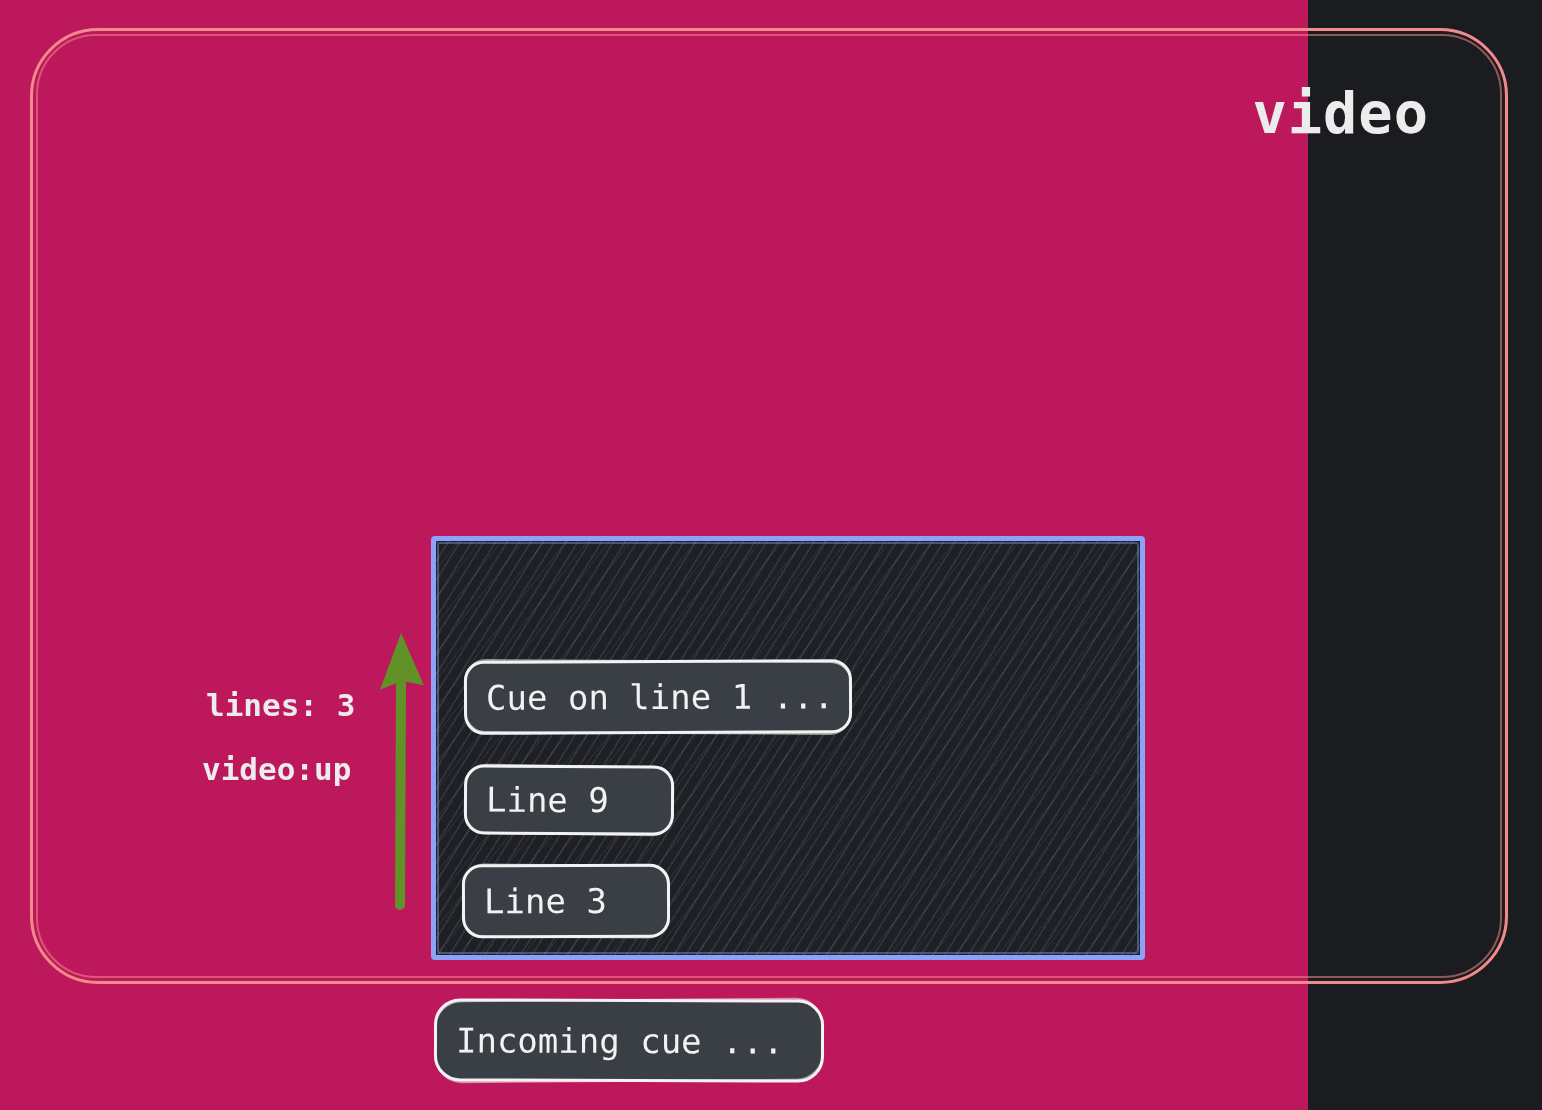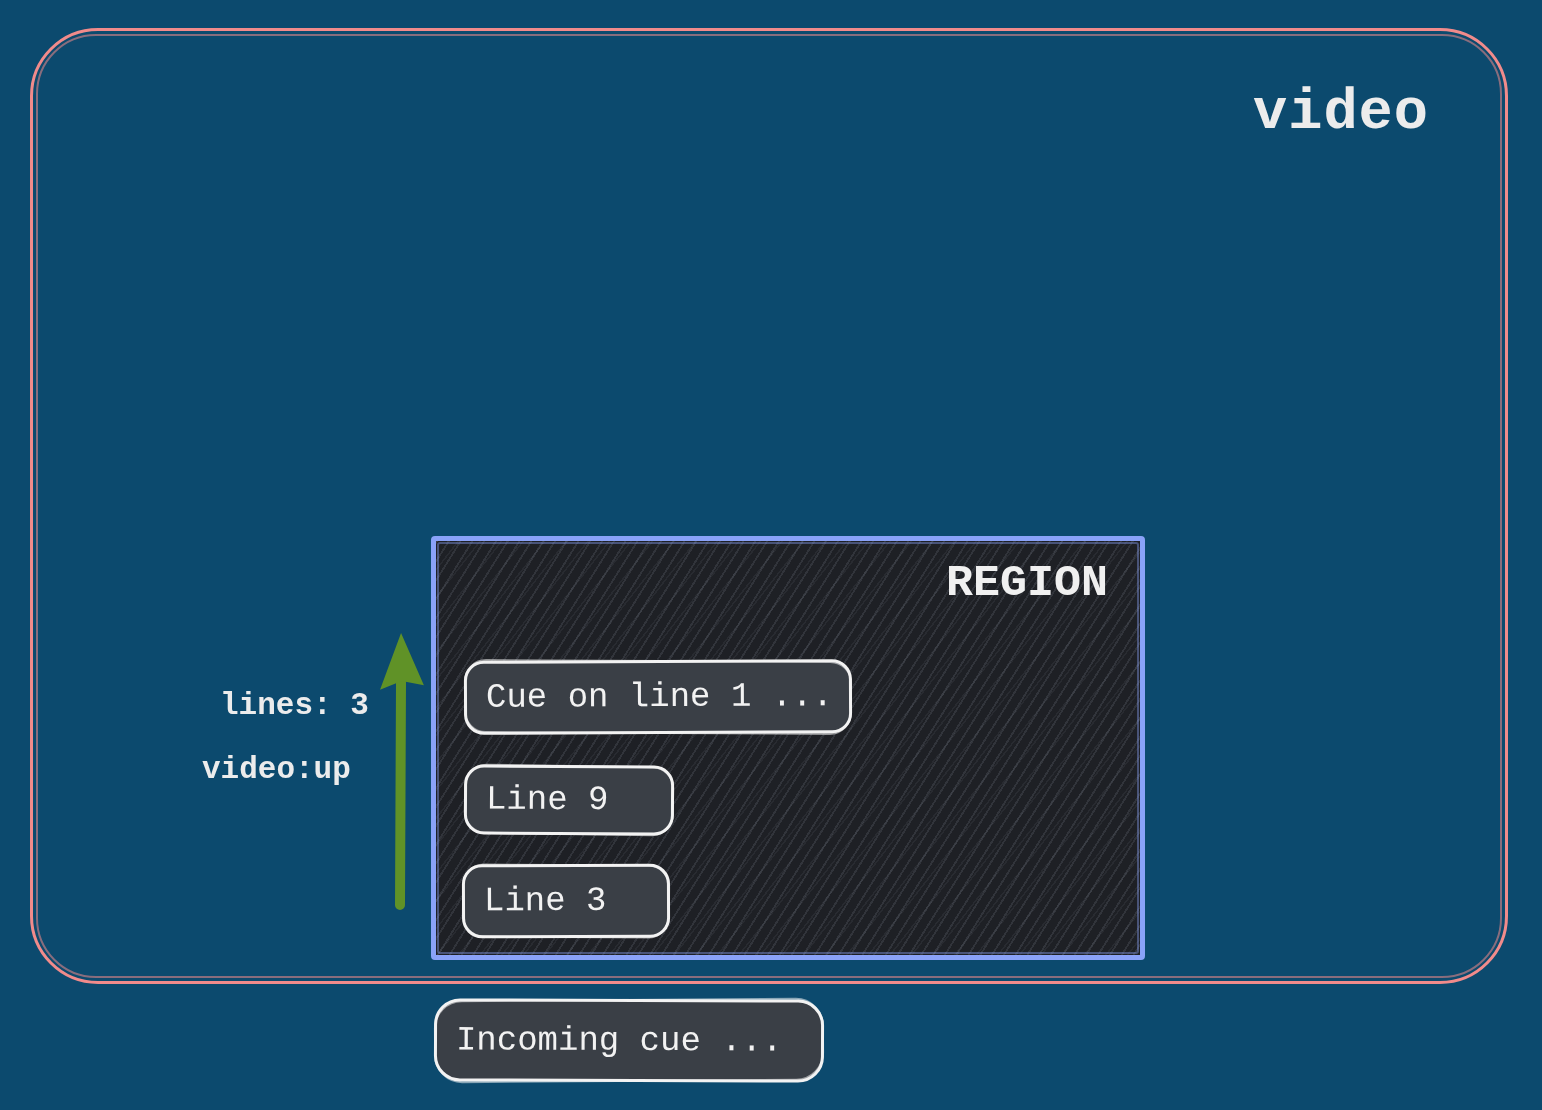--- a/index.html
+++ b/index.html
@@ -7,24 +7,23 @@
     margin: 0;
     padding: 0;
     background: #1b1c1f;
     width: 1542px;
     height: 1110px;
     overflow: hidden;
     font-family: "DejaVu Sans Mono", "Liberation Mono", monospace;
   }
   .canvas {
     position: relative;
-    width: 1542px;
+    width: 1308px;
     height: 1110px;
-    background: #0c4a6e;
-    font-family: Liberation Mono, monospace;
+    background: #be185d;
   }
 
   
   .video-frame {
     position: absolute;
     left: 30px; top: 28px;
     width: 1478px; height: 956px;
     border: 3px solid #f18b8b;
     border-radius: 68px;
     box-sizing: border-box;
@@ -117,40 +116,39 @@
   .incoming-cue::after { border-radius: 28px; transform: rotate(-0.6deg); }
 
   
   .anno-label {
     position: absolute;
     color: #ececec;
     font-size: 31px;
     font-weight: bold;
     line-height: 1;
   }
-  .lines-label  { left: 220px; top: 690px; }
+  .lines-label  { left: 206px; top: 690px; }
   .scroll-label { left: 202px; top: 754px; }
 
   .scroll-arrow {
     position: absolute;
     left: 374px; top: 630px;
     width: 54px; height: 282px;
   }
 </style>
 </head>
 <body>
 
 <div class="canvas">
 
   <div class="video-frame">
     <div class="video-label">video</div>
   </div>
 
   <div class="region">
-    <div class="region-label">REGION</div>
 
     <div class="cue cue-1">
       <span>Cue on line 1 ...</span>
     </div>
 
     <div class="cue cue-2">
       <span>Line 9</span>
     </div>
 
     <div class="cue cue-3">

